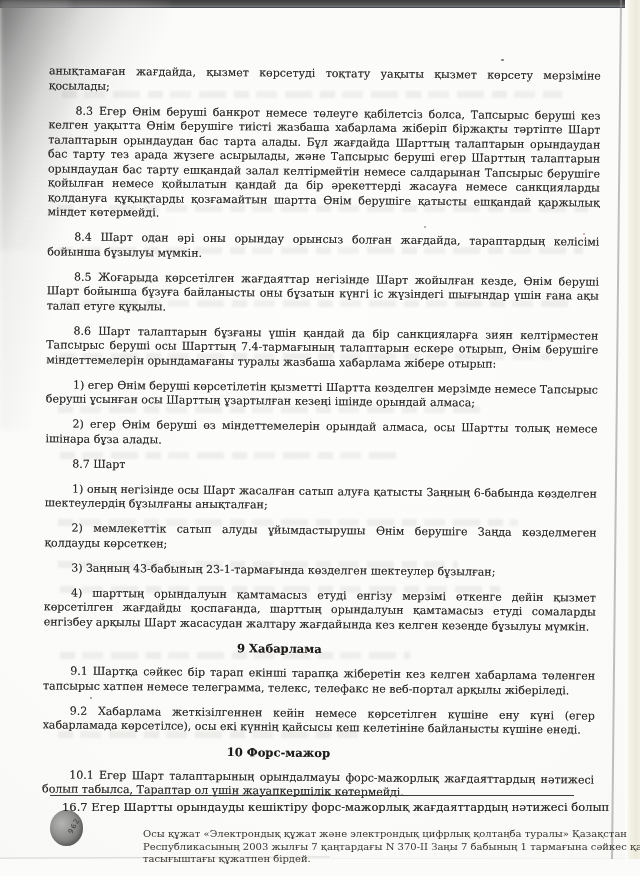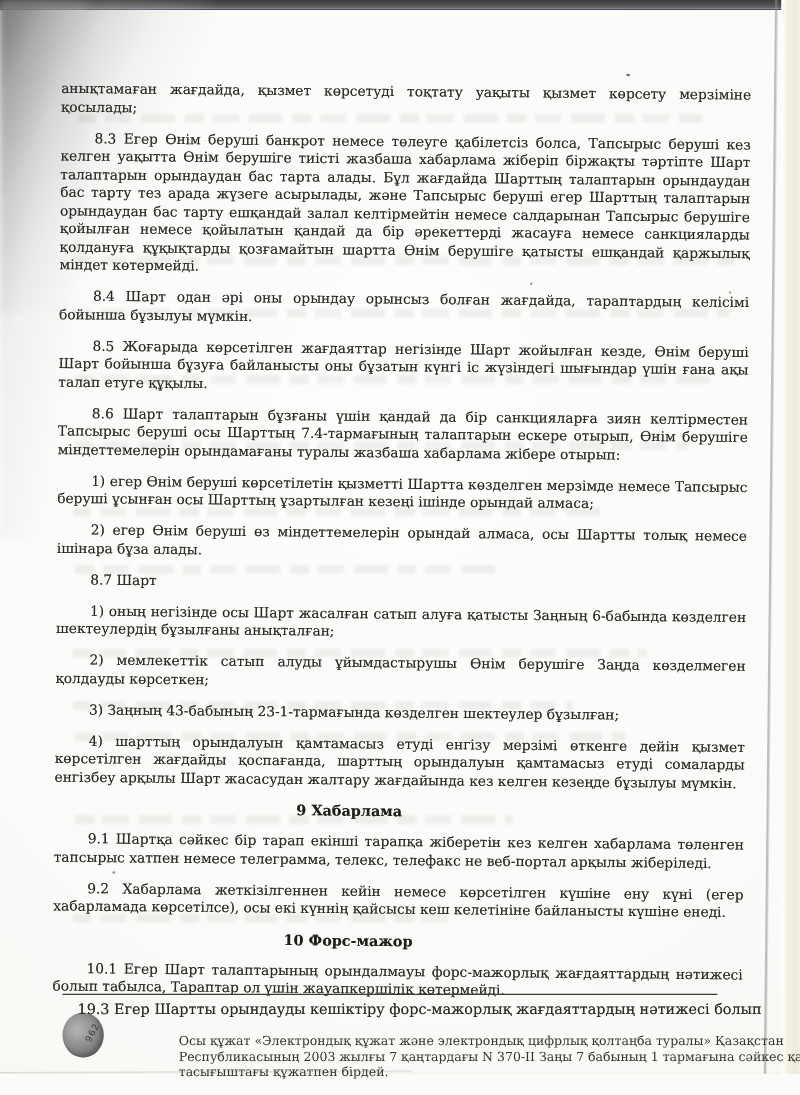--- a/index.html
+++ b/index.html
@@ -149,13 +149,13 @@
     <p class="indent">9.2 Хабарлама жеткізілгеннен кейін немесе көрсетілген күшіне ену күні (егер хабарламада көрсетілсе), осы екі күннің қайсысы кеш келетініне байланысты күшіне енеді.</p>
     <h3>10 Форс-мажор</h3>
     <p class="indent">10.1 Егер Шарт талаптарының орындалмауы форс-мажорлық жағдаяттардың нәтижесі болып табылса, Тараптар ол үшін жауапкершілік көтермейді.</p>
   </div>
 
 <div class="separator-line"></div>
 <div class="seal-stamp">
   <span>962</span>
 </div>
 <div class="footnote-text">Осы құжат «Электрондық құжат және электрондық цифрлық қолтаңба туралы» Қазақстан<br>Республикасының 2003 жылғы 7 қаңтардағы N 370-II Заңы 7 бабының 1 тармағына сәйкес қағаз<br>тасығыштағы құжатпен бірдей.</div>
-<div class="clause-overlap">19.3 Егер Шартты орындауды кешіктіру форс-мажорлық жағдаяттардың нәтижесі болып</div>
+<div class="clause-overlap">16.7 Егер Шартты орындауды кешіктіру форс-мажорлық жағдаяттардың нәтижесі болып</div>
 
 </body></html>

